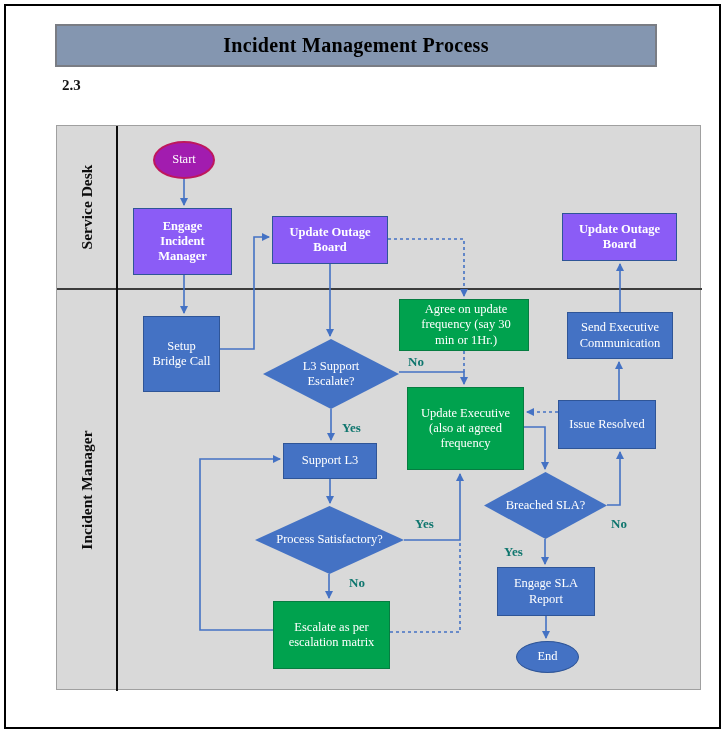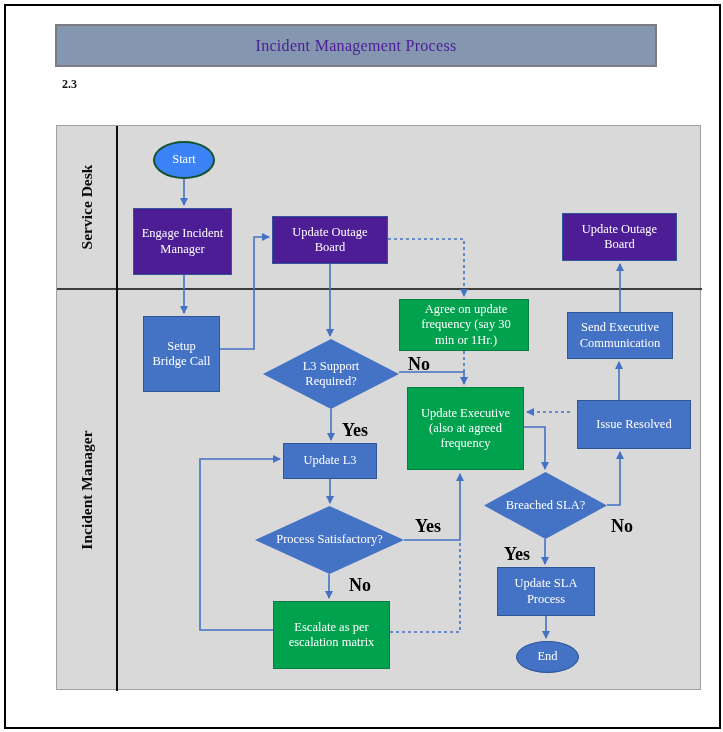--- a/index.html
+++ b/index.html
@@ -3,47 +3,47 @@
 <meta charset="utf-8">
 <style>
   html,body{margin:0;padding:0;background:#fff;}
   body{width:723px;height:732px;position:relative;overflow:hidden;
        font-family:"Liberation Serif","DejaVu Serif",serif;}
   .frame{position:absolute;left:4px;top:4px;width:713px;height:721px;
          border:2px solid #000;background:#fff;}
   .title-bar{position:absolute;left:49px;top:18px;width:602px;height:43px;
              box-sizing:border-box;background:#8496B0;border:2px solid #7a7d84;
              display:flex;align-items:center;justify-content:center;}
-  .title-bar span{color:#4c1d95;font-weight:normal;font-size:16px;letter-spacing:.3px;}
+  .title-bar span{color:#000000;font-weight:bold;font-size:20px;letter-spacing:.3px;}
   .section-heading{position:absolute;left:56px;top:71px;display:flex;
-                   font-weight:bold;font-size:12px;color:#121212;}
+                   font-weight:bold;font-size:15px;color:#121212;}
   .section-heading .num{width:42px;}
   .canvas{position:absolute;left:50px;top:119px;width:645px;height:565px;
           box-sizing:border-box;background:#D9D9D9;border:1px solid #a0a0a0;}
   .v-divider{position:absolute;left:59px;top:0;width:2px;height:565px;background:#0d0d0d;}
   .h-divider{position:absolute;left:0;top:162px;width:645px;height:2px;background:#3c3c3c;}
   .lane-label{position:absolute;white-space:nowrap;font-weight:bold;font-size:15.5px;
               color:#0d0d0d;transform:translate(-50%,-50%) rotate(-90deg);}
   #nodes-layer,#edges-layer,#labels-layer{position:absolute;left:0;top:0;width:645px;height:565px;}
   #edges-layer{pointer-events:none;}
   .node{position:absolute;box-sizing:border-box;display:flex;align-items:center;
         justify-content:center;text-align:center;color:#fff;font-size:12.5px;
         line-height:1.22;padding:2px 6px;}
-  .rect.c-gold{background:#4c1d95;border:1.5px solid #2e5597;}
+  .rect.c-gold{background:#8b5cf6;border:1.5px solid #2e5597;font-weight:bold;}
   .rect.c-blue{background:#4472C4;border:1.5px solid #2f5597;}
   .rect.c-green{background:#00A24E;border:1.5px solid #067d41;}
   .ellipse{border-radius:50%;}
-  .ellipse.c-gold{background:#3b82f6;border:2px solid #14532d;}
+  .ellipse.c-gold{background:#a21caf;border:2px solid #be185d;}
   .ellipse.c-blue{background:#4472C4;border:1.5px solid #2f5597;}
   .diamond{background:#4472C4;clip-path:polygon(50% 0,100% 50%,50% 100%,0 50%);padding:0;}
   .diamond .node-label{max-width:72%;}
   .node-label{display:block;}
   .edge{fill:none;stroke:#4472C4;stroke-width:1.6;}
   .edge.dashed{stroke-dasharray:3 3;}
-  .edge-label{position:absolute;font-size:18px;font-weight:600;color:#000000;
+  .edge-label{position:absolute;font-size:13px;font-weight:600;color:#0f766e;
               white-space:nowrap;}
 </style>
 </head>
 <body>
 
 <div class="frame">
 
   <div class="title-bar">
     <span>Incident Management Process</span>
   </div>
@@ -97,48 +97,48 @@
         <div class="node rect c-gold" style="left: 215px; top: 90px; width: 116px; height: 48px;">
           <span class="node-label">Update Outage Board</span>
         </div>
         <div class="node rect c-gold" style="left: 505px; top: 87px; width: 115px; height: 48px;">
           <span class="node-label">Update Outage Board</span>
         </div>
         <div class="node rect c-blue" style="left: 86px; top: 190px; width: 77px; height: 76px;">
           <span class="node-label">Setup Bridge Call</span>
         </div>
         <div class="node diamond c-blue" style="left: 206px; top: 213px; width: 136px; height: 70px;">
-          <span class="node-label">L3 Support Required?</span>
+          <span class="node-label">L3 Support Escalate?</span>
         </div>
         <div class="node rect c-green" style="left: 342px; top: 173px; width: 130px; height: 52px; padding-left: 10px;">
           <span class="node-label">Agree on update frequency (say 30 min or 1Hr.)</span>
         </div>
         <div class="node rect c-blue" style="left: 226px; top: 317px; width: 94px; height: 36px;">
-          <span class="node-label">Update L3</span>
+          <span class="node-label">Support L3</span>
         </div>
         <div class="node rect c-green" style="left: 350px; top: 261px; width: 117px; height: 83px;">
           <span class="node-label">Update Executive (also at agreed frequency</span>
         </div>
         <div class="node rect c-blue" style="left: 510px; top: 186px; width: 106px; height: 47px; justify-content: flex-end;">
           <span class="node-label">Send Executive Communication</span>
         </div>
-        <div class="node rect c-blue" style="left: 520px; top: 274px; width: 114px; height: 49px;">
+        <div class="node rect c-blue" style="left: 501px; top: 274px; width: 98px; height: 49px;">
           <span class="node-label">Issue Resolved</span>
         </div>
         <div class="node diamond c-blue" style="left: 198px; top: 380px; width: 149px; height: 68px;">
           <span class="node-label">Process Satisfactory?</span>
         </div>
         <div class="node rect c-green" style="left: 216px; top: 475px; width: 117px; height: 68px;">
           <span class="node-label">Escalate as per escalation matrix</span>
         </div>
         <div class="node diamond c-blue" style="left: 427px; top: 346px; width: 123px; height: 67px;">
           <span class="node-label">Breached SLA?</span>
         </div>
         <div class="node rect c-blue" style="left: 440px; top: 441px; width: 98px; height: 49px;">
-          <span class="node-label">Update SLA Process</span>
+          <span class="node-label">Engage SLA Report</span>
         </div>
         <div class="node ellipse c-blue" style="left: 459px; top: 515px; width: 63px; height: 32px;">
           <span class="node-label">End</span>
         </div>
       </div>
     <div id="labels-layer">
         <div class="edge-label" style="left: 285px; top: 294px;">Yes</div>
         <div class="edge-label" style="left: 351px; top: 228px;">No</div>
         <div class="edge-label" style="left: 292px; top: 449px;">No</div>
         <div class="edge-label" style="left: 358px; top: 390px;">Yes</div>

